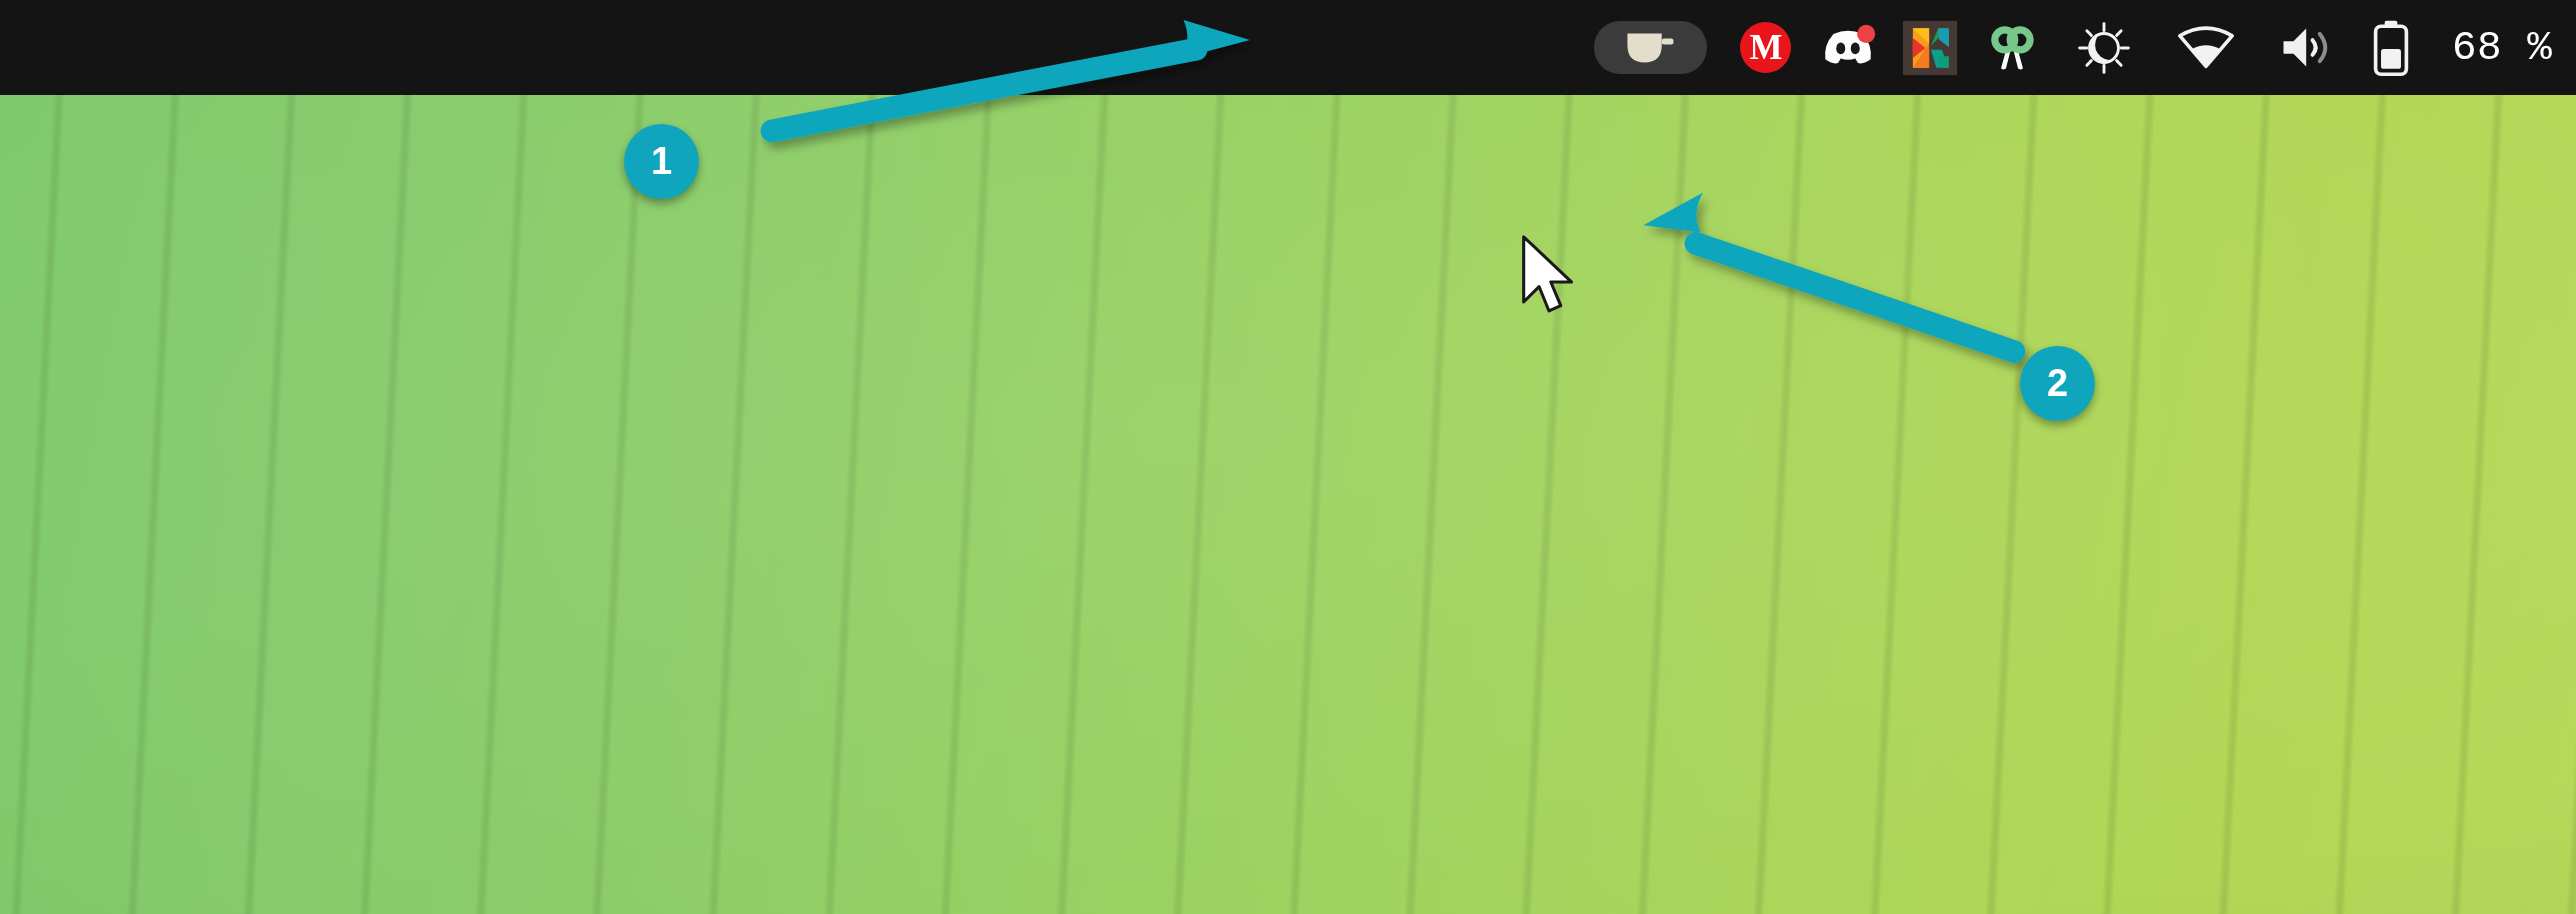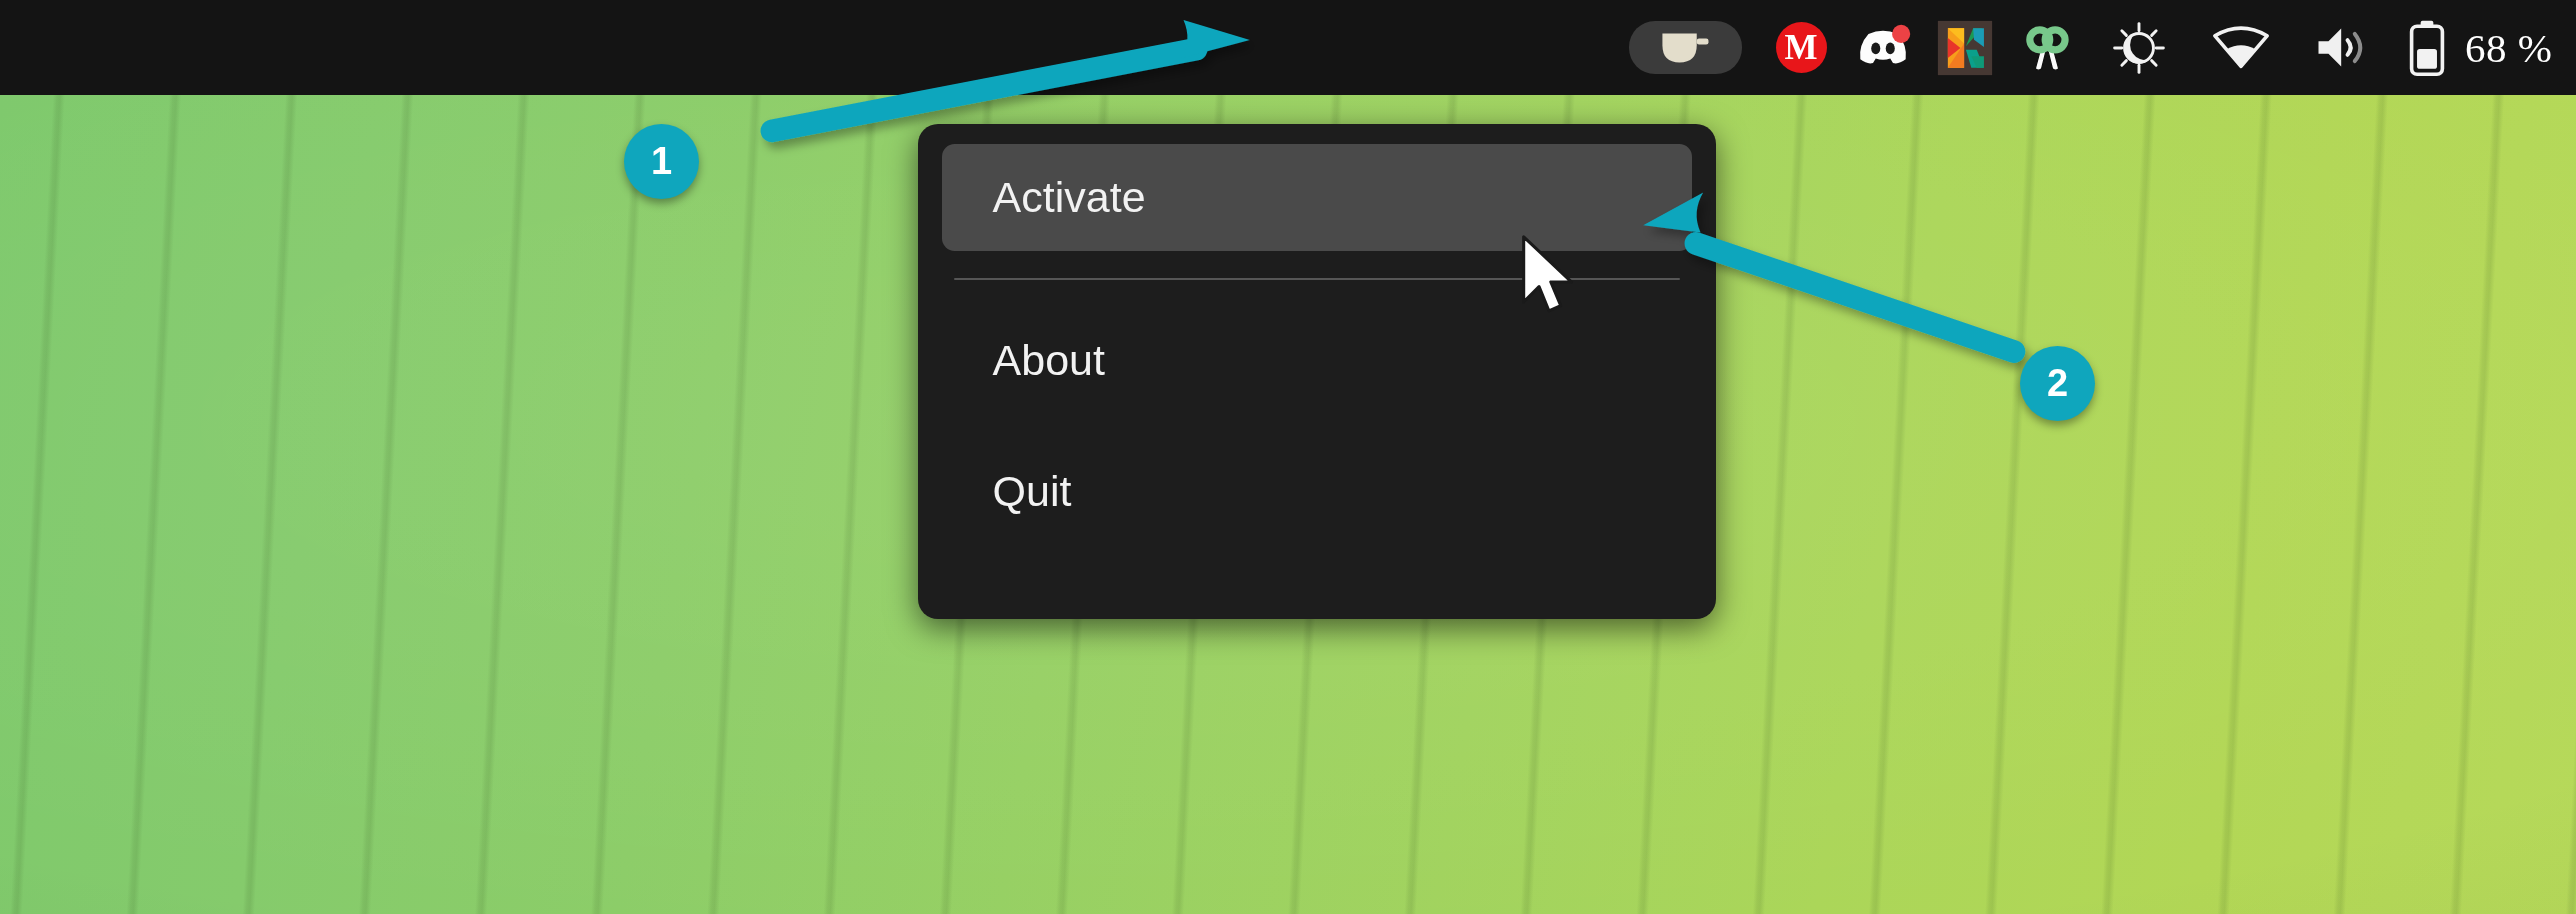--- a/index.html
+++ b/index.html
@@ -122,24 +122,24 @@
   }
   .slot-wide {
     width: 102px;
   }
 
   
   #battery-text {
     color: #ffffff;
     font-size: 41px;
     letter-spacing: 0.5px;
-    margin-left: 6px;
+    margin-left: 28px;
     margin-right: 23.6px;
     white-space: pre;
-    font-family: Liberation Serif, serif;
+    font-family: Liberation Mono, monospace;
   }
 
   
   #context-menu {
     position: absolute;
     left: 918px;
     top: 124px;
     width: 798px;
     height: 495px;
     background: #1d1d1d;
@@ -308,29 +308,20 @@
           <rect x="15" y="2" width="14" height="6" rx="2" fill="#f2f2f2"></rect>
           <rect x="5" y="8" width="34" height="53" rx="6" fill="none" stroke="#f2f2f2" stroke-width="4"></rect>
           <rect x="11" y="33" width="22" height="22" rx="3" fill="#f2f2f2"></rect>
         </svg>
       </div>
 
       <div id="battery-text">68 %</div>
     </div>
   </div>
 
-  <div id="context-menu">
-    <div class="menu-item selected">Activate</div>
-    <div class="menu-sep-wrap">
-      <div class="menu-sep"></div>
-    </div>
-    <div class="menu-item">About</div>
-    <div class="menu-gap"></div>
-    <div class="menu-item">Quit</div>
-  </div>
 
   <svg id="cursor" viewBox="0 0 64 94">
     <path d="M4 2 L4 74 L21 57 L32 84 L45 78 L34 52 L57 52 Z" fill="#ffffff" stroke="#1a1a1a" stroke-width="3.4" stroke-linejoin="round"></path>
   </svg>
 
   <div id="annotations">
     <svg width="2576" height="914" viewBox="0 0 2834 1006" style="position:absolute;left:0;top:0;">
       <defs>
         <filter id="arrowShadow" x="-30%" y="-30%" width="170%" height="170%">
           <feDropShadow dx="5" dy="7" stdDeviation="5" flood-color="#000" flood-opacity="0.32"></feDropShadow>

